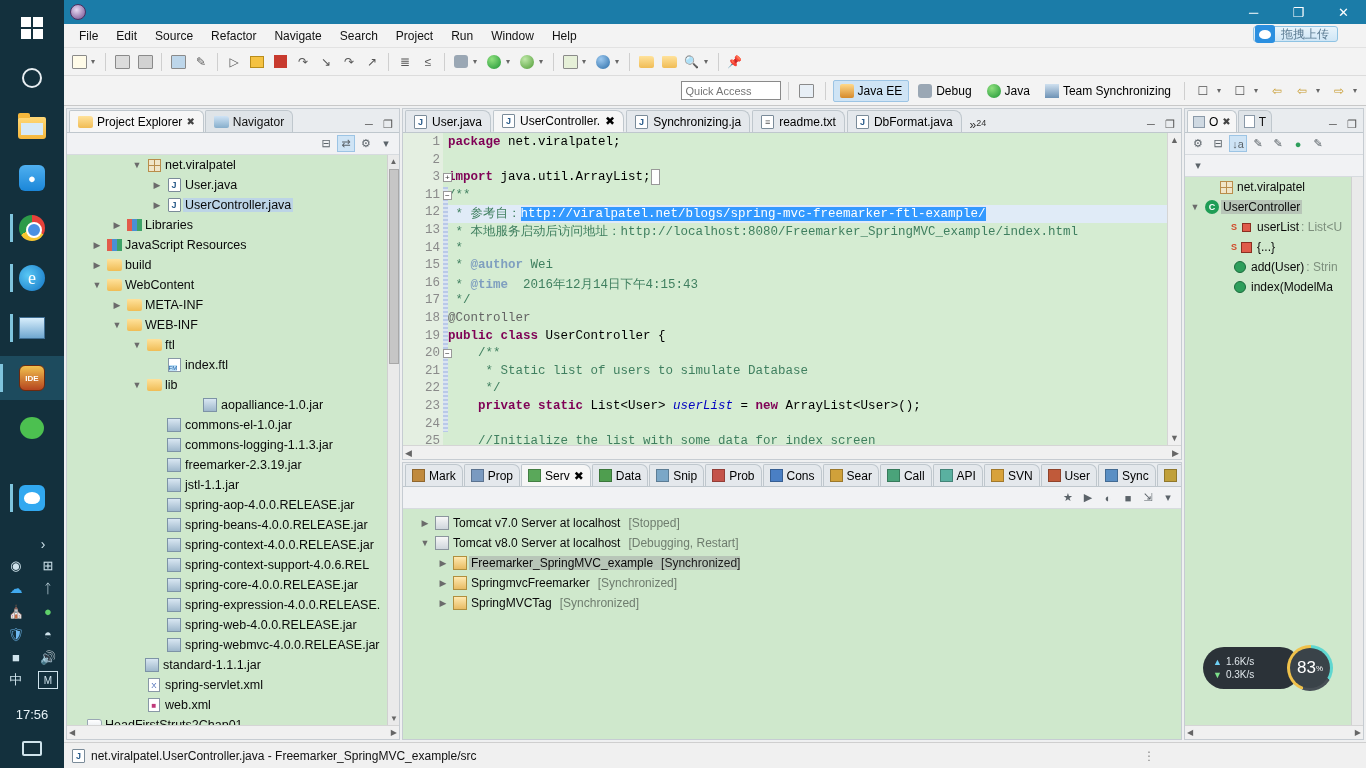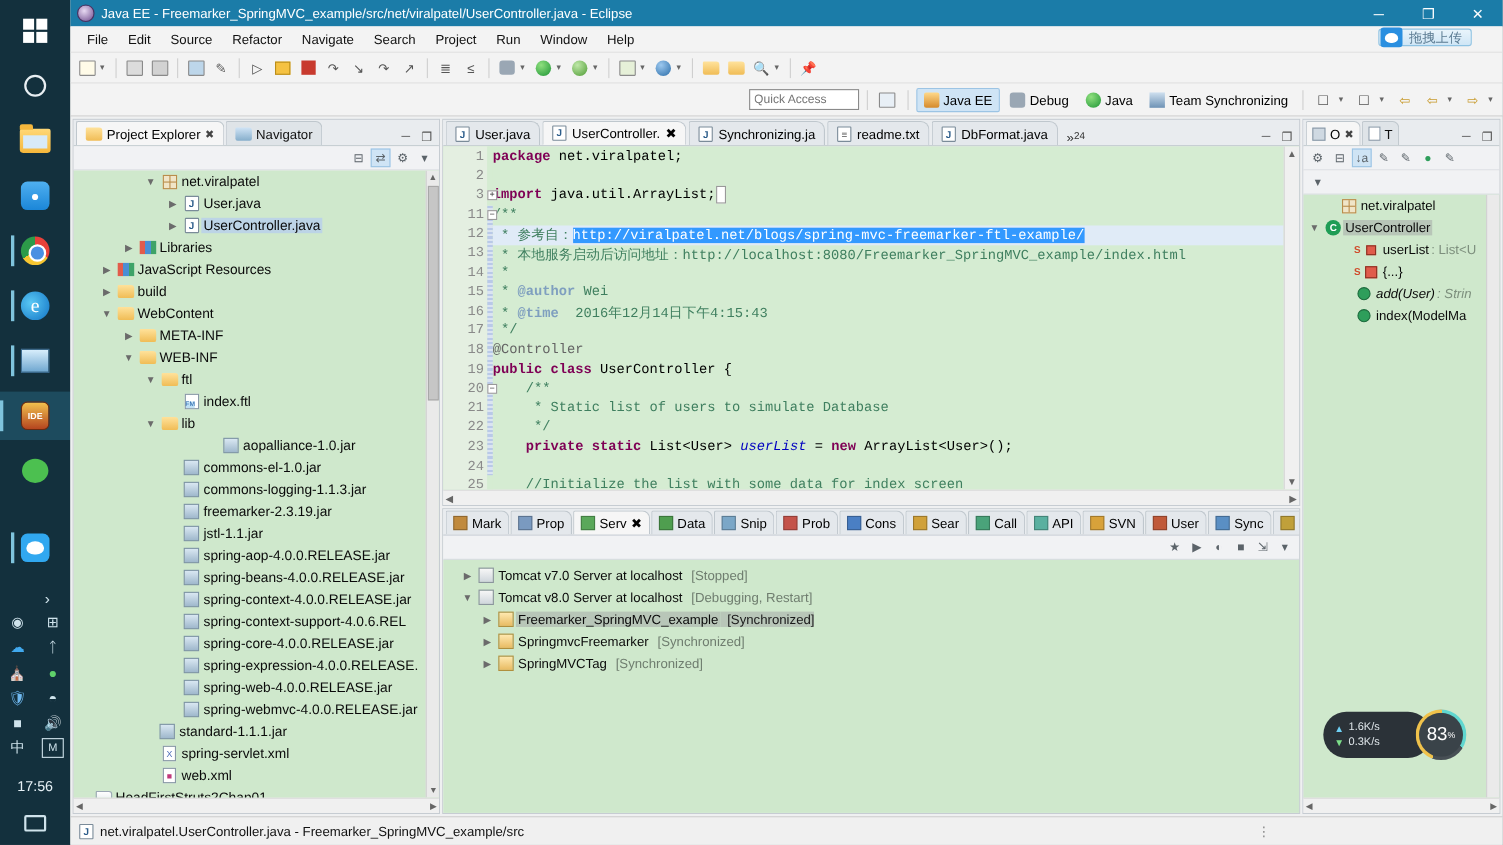--- a/index.html
+++ b/index.html
@@ -271,21 +271,20 @@
   <div class="tb-clock">17:56</div>
   <div class="tb-bottom">
     <div style="width:20px;height:15px;border:2px solid #cfe3ec;border-radius:2px;"></div>
   </div>
 </div>
 
 <div id="eclipse">
 
   <div id="titlebar">
     <div class="tb-app"></div>
-    <span>Java EE - Freemarker_SpringMVC_example/src/net/viralpatel/UserController.java - Eclipse</span>
     <div id="win-ctrls">
       <div>─</div>
       <div>❐</div>
       <div class="close">✕</div>
     </div>
   </div>
 
   <div id="menubar">
     <div class="mi">File</div>
     <div class="mi">Edit</div>
@@ -886,21 +885,21 @@
               <span class="typ"> : List&lt;U</span>
             </div>
             <div class="trow" style="padding-left: 30px;">
               <span class="arrow"></span>
               <span class="sup">S</span>
               <span class="ti">
                 <span class="o-field" style="width:11px;height:11px;"></span>
               </span>
               <span class="lbl">{...}</span>
             </div>
-            <div class="trow" style="padding-left: 30px; font-style: italic;">
+            <div class="trow" style="padding-left: 30px;">
               <span class="arrow"></span>
               <span class="ti">
                 <span class="o-meth"></span>
               </span>
               <span class="lbl">add(User)</span>
               <span class="typ"> : Strin</span>
             </div>
             <div class="trow" style="padding-left: 30px;">
               <span class="arrow"></span>
               <span class="ti">

